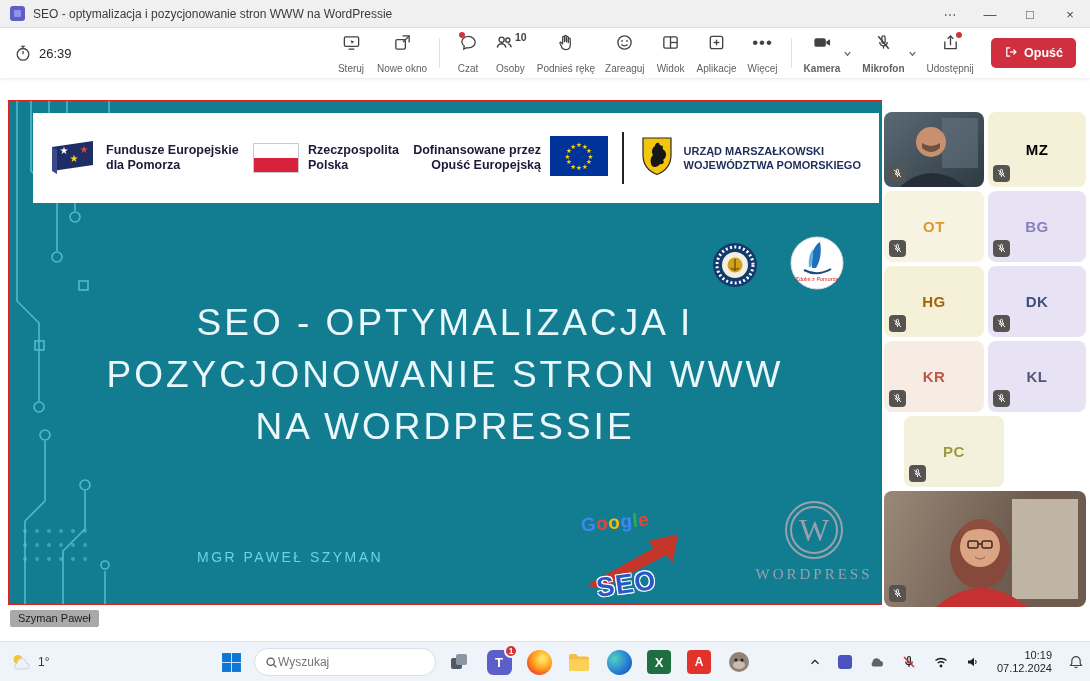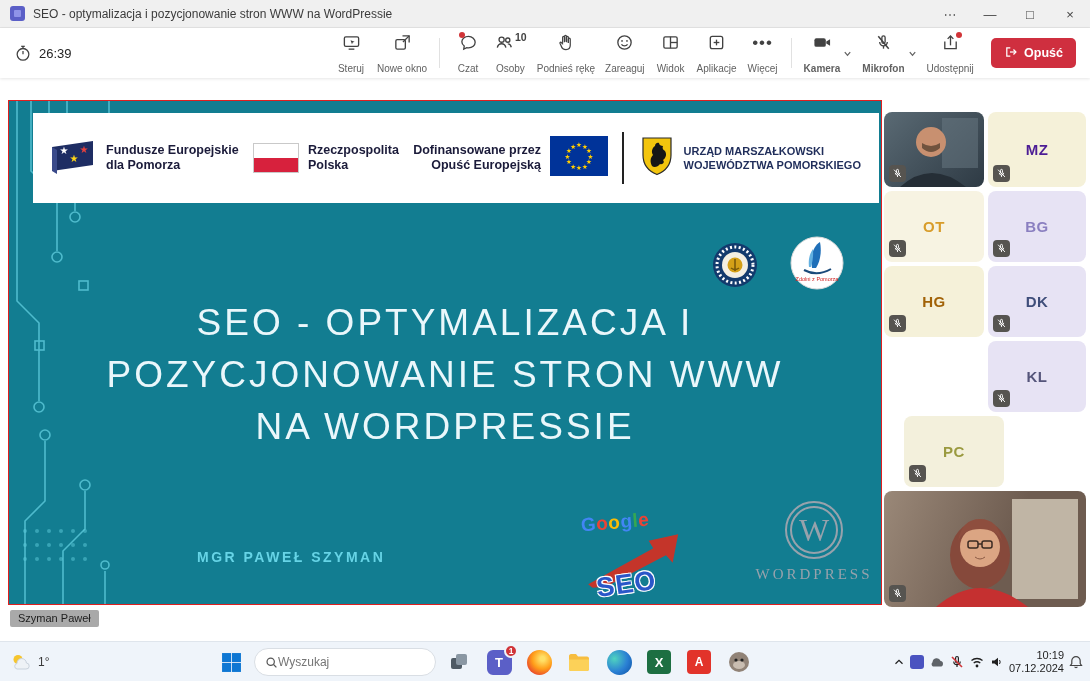--- a/index.html
+++ b/index.html
@@ -48,21 +48,21 @@
   .logo-text.right { text-align:right; }
   .marshal-text { font-size:11px; font-weight:700; color:#1f2d5a; line-height:14px; }
   .pl-flag { width:46px; height:30px; border:1px solid #c9c9c9; }
   .pl-flag .w { height:50%; background:#fff; }
   .pl-flag .r { height:50%; background:#d7213d; }
   .banner-sep { width:2px; height:52px; background:#222; }
 
   .seal { position:absolute; }
   .slide-title { position:absolute; left:0; right:0; top:196px; text-align:center;
     color:#eaf7fb; font-size:37px; letter-spacing:3px; line-height:52px; font-weight:400; }
-  .author { position:absolute; left:188px; top:448px; color:#66d4e6; font-size:14px; font-weight:700; letter-spacing:2.5px; }
+  .author { position:absolute; left:188px; top:448px; color:#66d4e6; font-size:14px; font-weight:400; letter-spacing:2.5px; }
 
   .gseo { position:absolute; left:575px; top:408px; width:125px; height:95px; transform:rotate(-5deg); }
   .gword { font-weight:700; font-size:19px; letter-spacing:.5px; }
   .seo-text { position:absolute; left:10px; top:58px; font-size:27px; font-weight:800; color:#2a57c8; letter-spacing:1px;
     text-shadow:1px 1px 0 #fff, -1px -1px 0 #fff, 1px -1px 0 #fff, -1px 1px 0 #fff; transform:rotate(-3deg); }
   .gseo svg { position:absolute; left:0; top:14px; }
 
   .wp { position:absolute; left:740px; top:400px; width:130px; text-align:center; color:#97a2ac; }
   .wp-circle { position:relative; width:58px; height:58px; margin:0 auto; border:2px solid #97a2ac; border-radius:50%; }
   .wp-circle .inner { position:absolute; inset:3px; border:2px solid #97a2ac; border-radius:50%;
@@ -90,21 +90,21 @@
     display:flex; align-items:center; padding:0 10px; }
   .search input { border:none; outline:none; font-size:12px; color:#333; width:120px; background:transparent; }
   .teams-ic { width:25px; height:25px; background:#5b5fc7; border-radius:6px; color:#fff; font-weight:700; font-size:13px;
     display:flex; align-items:center; justify-content:center; }
   .teams-badge { position:absolute; top:-1px; right:-2px; width:14px; height:14px; background:#d13438; border:2px solid #eff4fa;
     border-radius:50%; color:#fff; font-size:8.5px; font-weight:700; display:flex; align-items:center; justify-content:center; }
   .ff-ic { width:25px; height:25px; border-radius:50%; background:radial-gradient(circle at 62% 35%, #ffe066 10%, #ff9f1a 45%, #e8432c 80%); }
   .edge-ic { width:25px; height:25px; border-radius:50%; background:radial-gradient(circle at 30% 35%, #4fd3c0, #2a7fd4 55%, #0b4f9e); }
   .xl-ic { width:24px; height:24px; border-radius:4px; background:#1d6f42; color:#fff; font-weight:700; font-size:13px; display:grid; place-items:center; }
   .pdf-ic { width:24px; height:24px; border-radius:4px; background:#e2332a; color:#fff; font-weight:700; font-size:12px; display:grid; place-items:center; }
-  .tray { position:absolute; right:6px; top:0; height:40px; display:flex; align-items:center; gap:4px; }
+  .tray { position:absolute; right:6px; top:0; height:40px; display:flex; align-items:center; gap:16px; }
   .tray-item { display:flex; align-items:center; justify-content:center; cursor:pointer; }
   .tray-teams { width:14px; height:14px; background:#4a53c0; border-radius:3px; color:#fff; font-size:9px; font-weight:700;
     display:flex; align-items:center; justify-content:center; }
   .clock { text-align:right; font-size:11px; line-height:13px; color:#1f1f1f; cursor:pointer; }
 </style>
 </head>
 <body>
 
 <div class="titlebar">
   <span class="tb-appicon"></span>
@@ -466,21 +466,21 @@
       <svg width="11" height="11" viewBox="0 0 16 16" fill="none" stroke="#fff" stroke-width="1.4">
         <rect x="6.6" y="2" width="2.8" height="6" rx="1.4"></rect>
           <path d="M4.8 7a3.2 3.2 0 0 0 6.4 0"></path>
         <line x1="8" y1="10.2" x2="8" y2="13"></line>
           <line x1="3" y1="2.5" x2="13" y2="13"></line>
       </svg>
     </span>
   </div>
 
   <div class="tile" style="left: 988px; top: 34px; width: 98px; height: 75px; background: rgb(245, 241, 217);">
-    <span class="initials" style="color: #4c1d95;">MZ</span>
+    <span class="initials" style="color: #000000;">MZ</span>
     <span class="mutebadge">
       <svg width="11" height="11" viewBox="0 0 16 16" fill="none" stroke="#fff" stroke-width="1.4">
           <rect x="6.6" y="2" width="2.8" height="6" rx="1.4"></rect>
           <path d="M4.8 7a3.2 3.2 0 0 0 6.4 0"></path>
           <line x1="8" y1="10.2" x2="8" y2="13"></line>
           <line x1="3" y1="2.5" x2="13" y2="13"></line>
         </svg>
     </span>
   </div>
 
@@ -525,20 +525,31 @@
     <span class="mutebadge">
       <svg width="11" height="11" viewBox="0 0 16 16" fill="none" stroke="#fff" stroke-width="1.4">
           <rect x="6.6" y="2" width="2.8" height="6" rx="1.4"></rect>
           <path d="M4.8 7a3.2 3.2 0 0 0 6.4 0"></path>
           <line x1="8" y1="10.2" x2="8" y2="13"></line>
           <line x1="3" y1="2.5" x2="13" y2="13"></line>
         </svg>
     </span>
   </div>
 
+  <div class="tile" style="left: 884px; top: 263px; width: 100px; height: 71px; background: rgb(247, 236, 228);">
+    <span class="initials" style="color: rgb(192, 86, 74);">KR</span>
+    <span class="mutebadge">
+      <svg width="11" height="11" viewBox="0 0 16 16" fill="none" stroke="#fff" stroke-width="1.4">
+          <rect x="6.6" y="2" width="2.8" height="6" rx="1.4"></rect>
+          <path d="M4.8 7a3.2 3.2 0 0 0 6.4 0"></path>
+          <line x1="8" y1="10.2" x2="8" y2="13"></line>
+          <line x1="3" y1="2.5" x2="13" y2="13"></line>
+        </svg>
+    </span>
+  </div>
 
   <div class="tile" style="left: 988px; top: 263px; width: 98px; height: 71px; background: rgb(231, 227, 244);">
     <span class="initials" style="color: rgb(85, 85, 122);">KL</span>
     <span class="mutebadge">
       <svg width="11" height="11" viewBox="0 0 16 16" fill="none" stroke="#fff" stroke-width="1.4">
           <rect x="6.6" y="2" width="2.8" height="6" rx="1.4"></rect>
           <path d="M4.8 7a3.2 3.2 0 0 0 6.4 0"></path>
           <line x1="8" y1="10.2" x2="8" y2="13"></line>
           <line x1="3" y1="2.5" x2="13" y2="13"></line>
         </svg>

